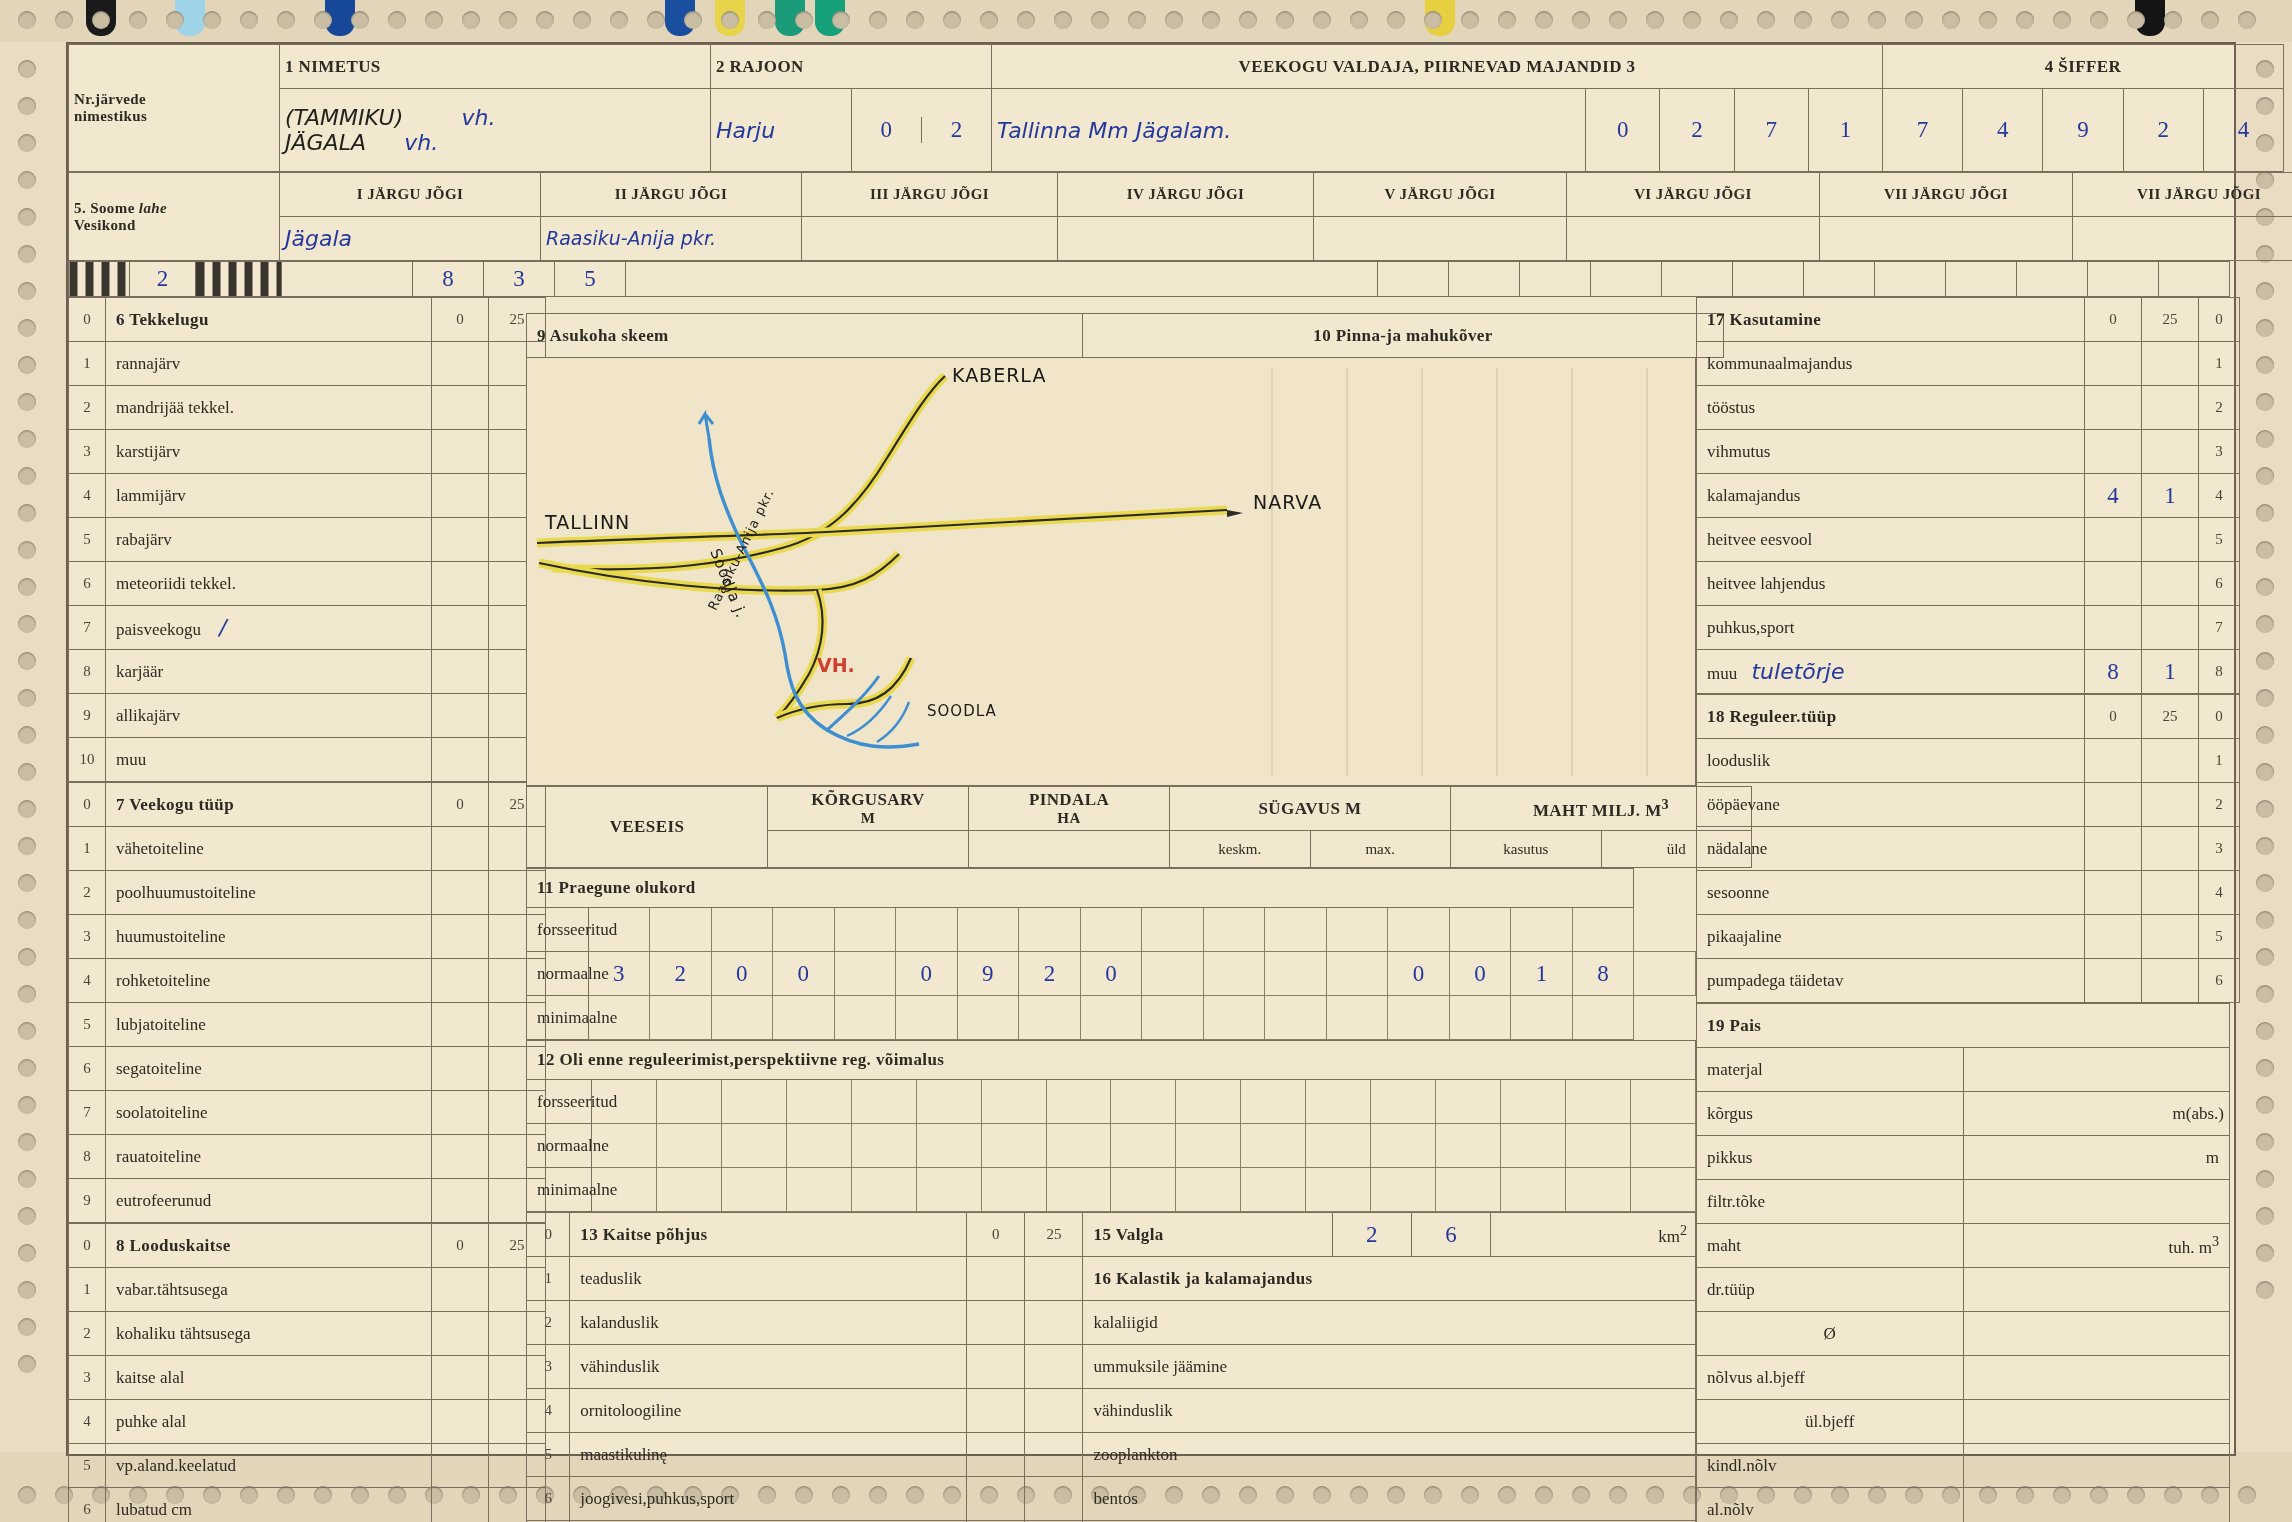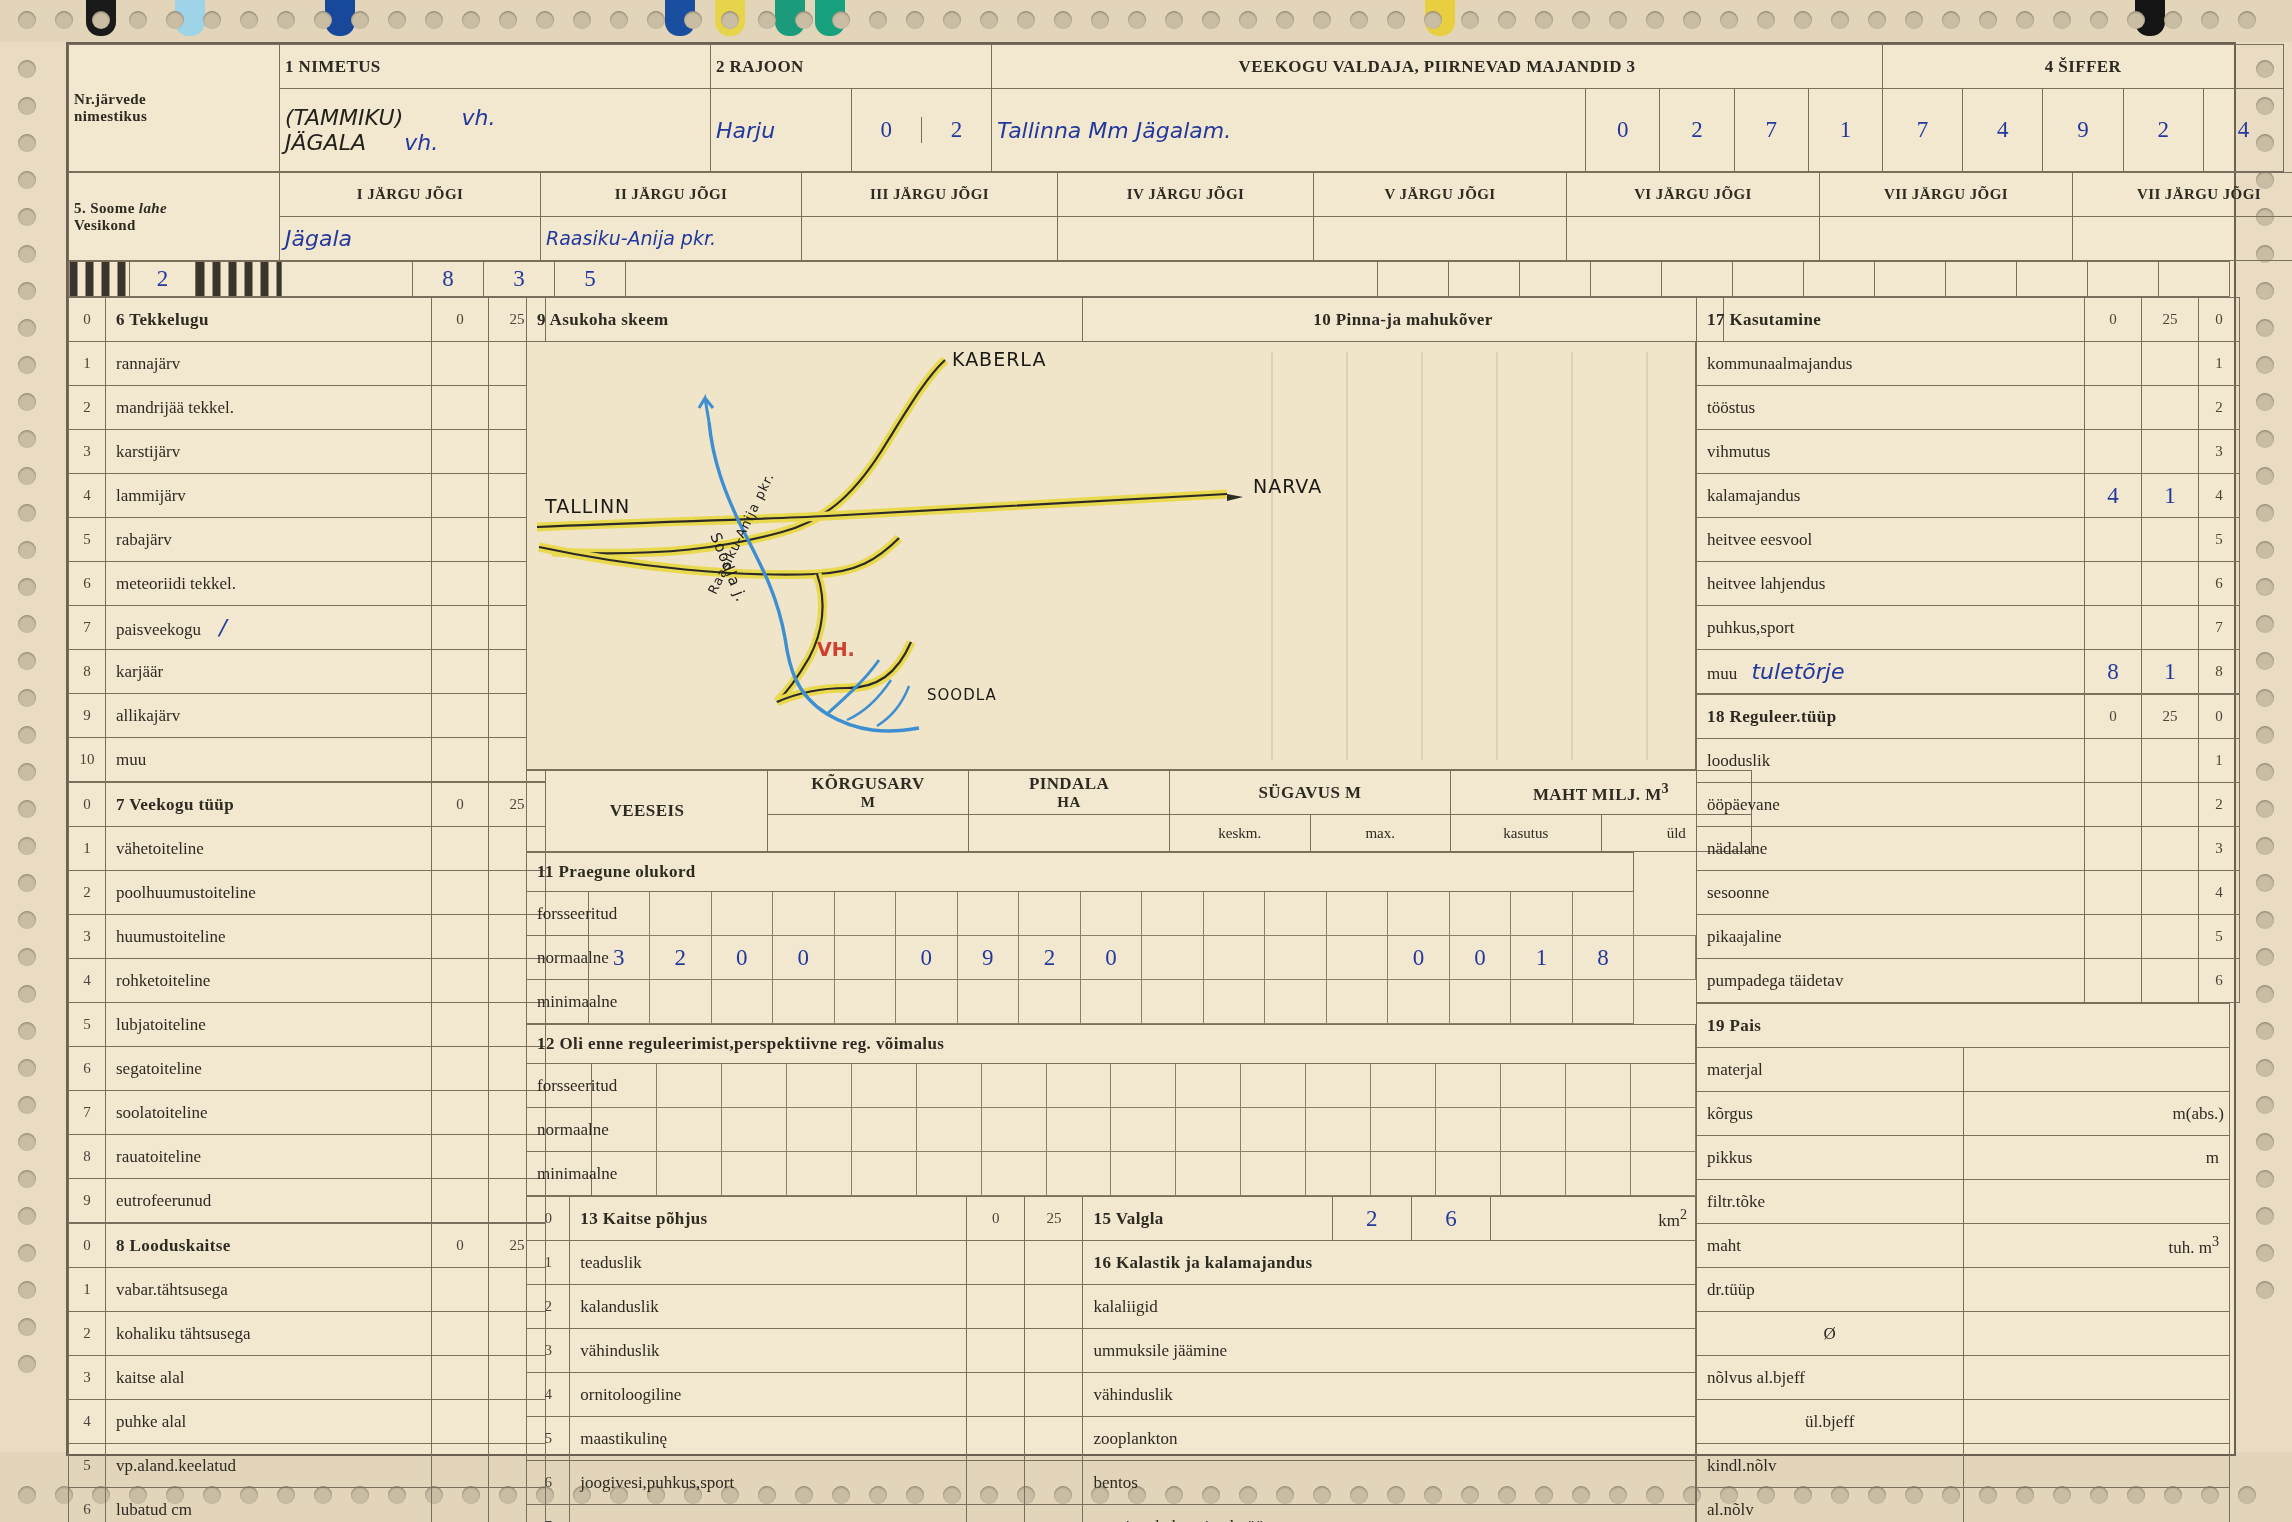--- a/index.html
+++ b/index.html
@@ -542,21 +542,21 @@
                 <td></td>
                 <td></td>
               </tr>
 
         </tbody>
           </table>
       </div>
 
       <div style="width:1170px;">
 
-        <table style="width:1170px;">
+        <table style="width:1170px;margin-top:16px;">
           <tbody>
               <tr>
             <td class="hdr lbl" style="width:540px;">9 Asukoha    skeem</td>
             <td class="hdr ctr" style="width:630px;">10 Pinna-ja  mahukõver</td>
           </tr>
         </tbody>
           </table>
 
         <div style="position:relative;width:1170px;height:428px;border:1px solid #7a6e5c;border-top:none;box-sizing:border-box;background:#f0e4c9;">
           <div id="map">

